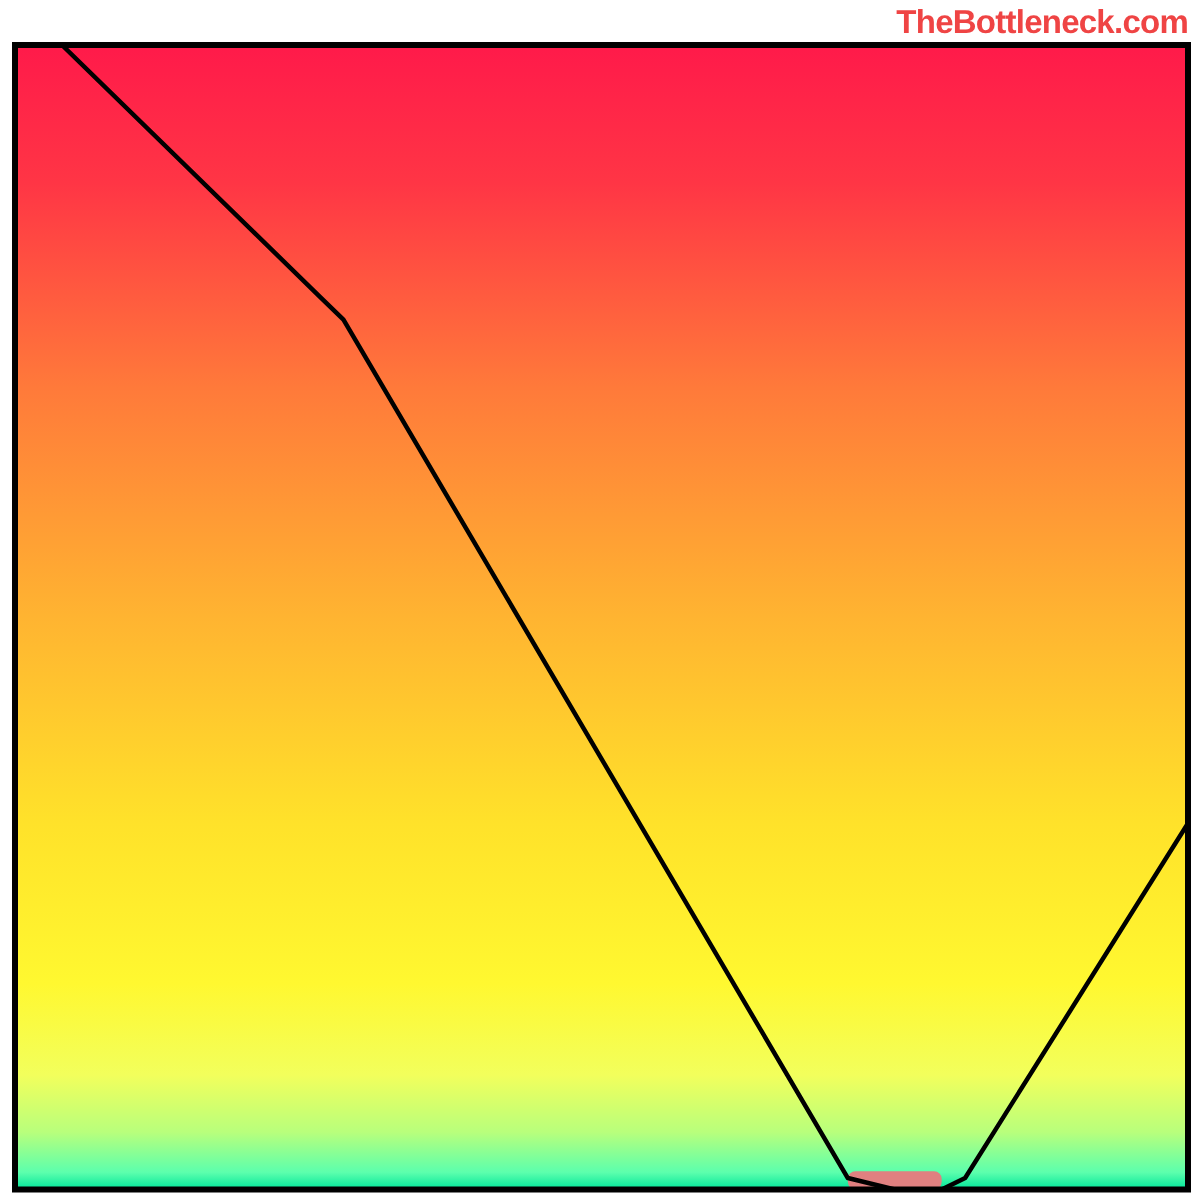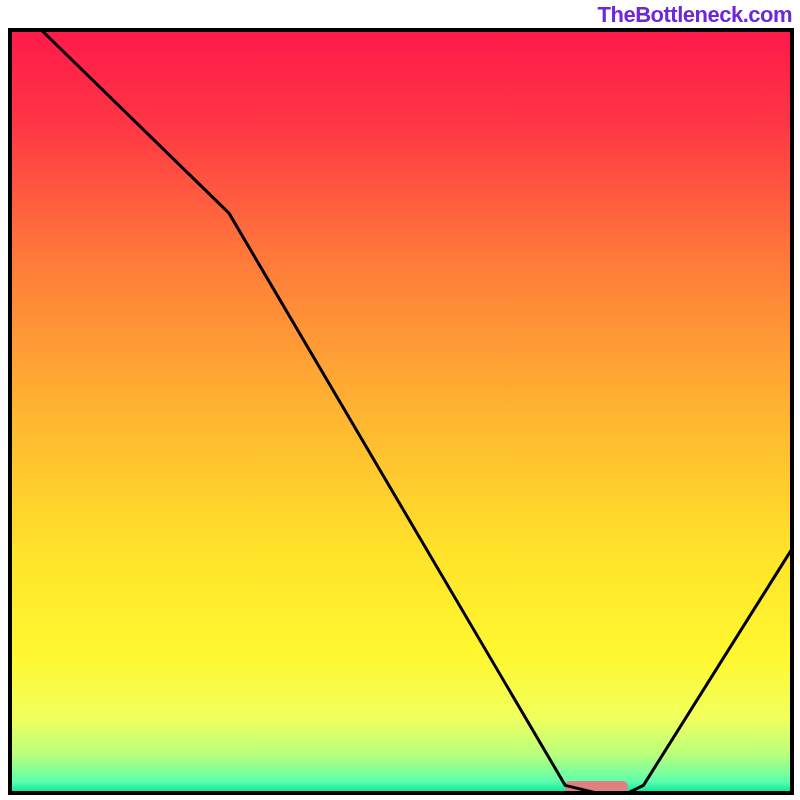--- a/index.html
+++ b/index.html
@@ -13,21 +13,21 @@
   }
   .container {
     position: relative;
     width: 800px;
     height: 800px;
   }
   .attribution {
     position: absolute;
     top: 2px;
     right: 8px;
-    color: #6d28d9;
+    color: #ef4444;
     font-size: 22px;
     font-weight: bold;
     z-index: 10;
     letter-spacing: -0.5px;
   }
   svg.chart {
     position: absolute;
     left: 0;
     top: 0;
     width: 800px;

